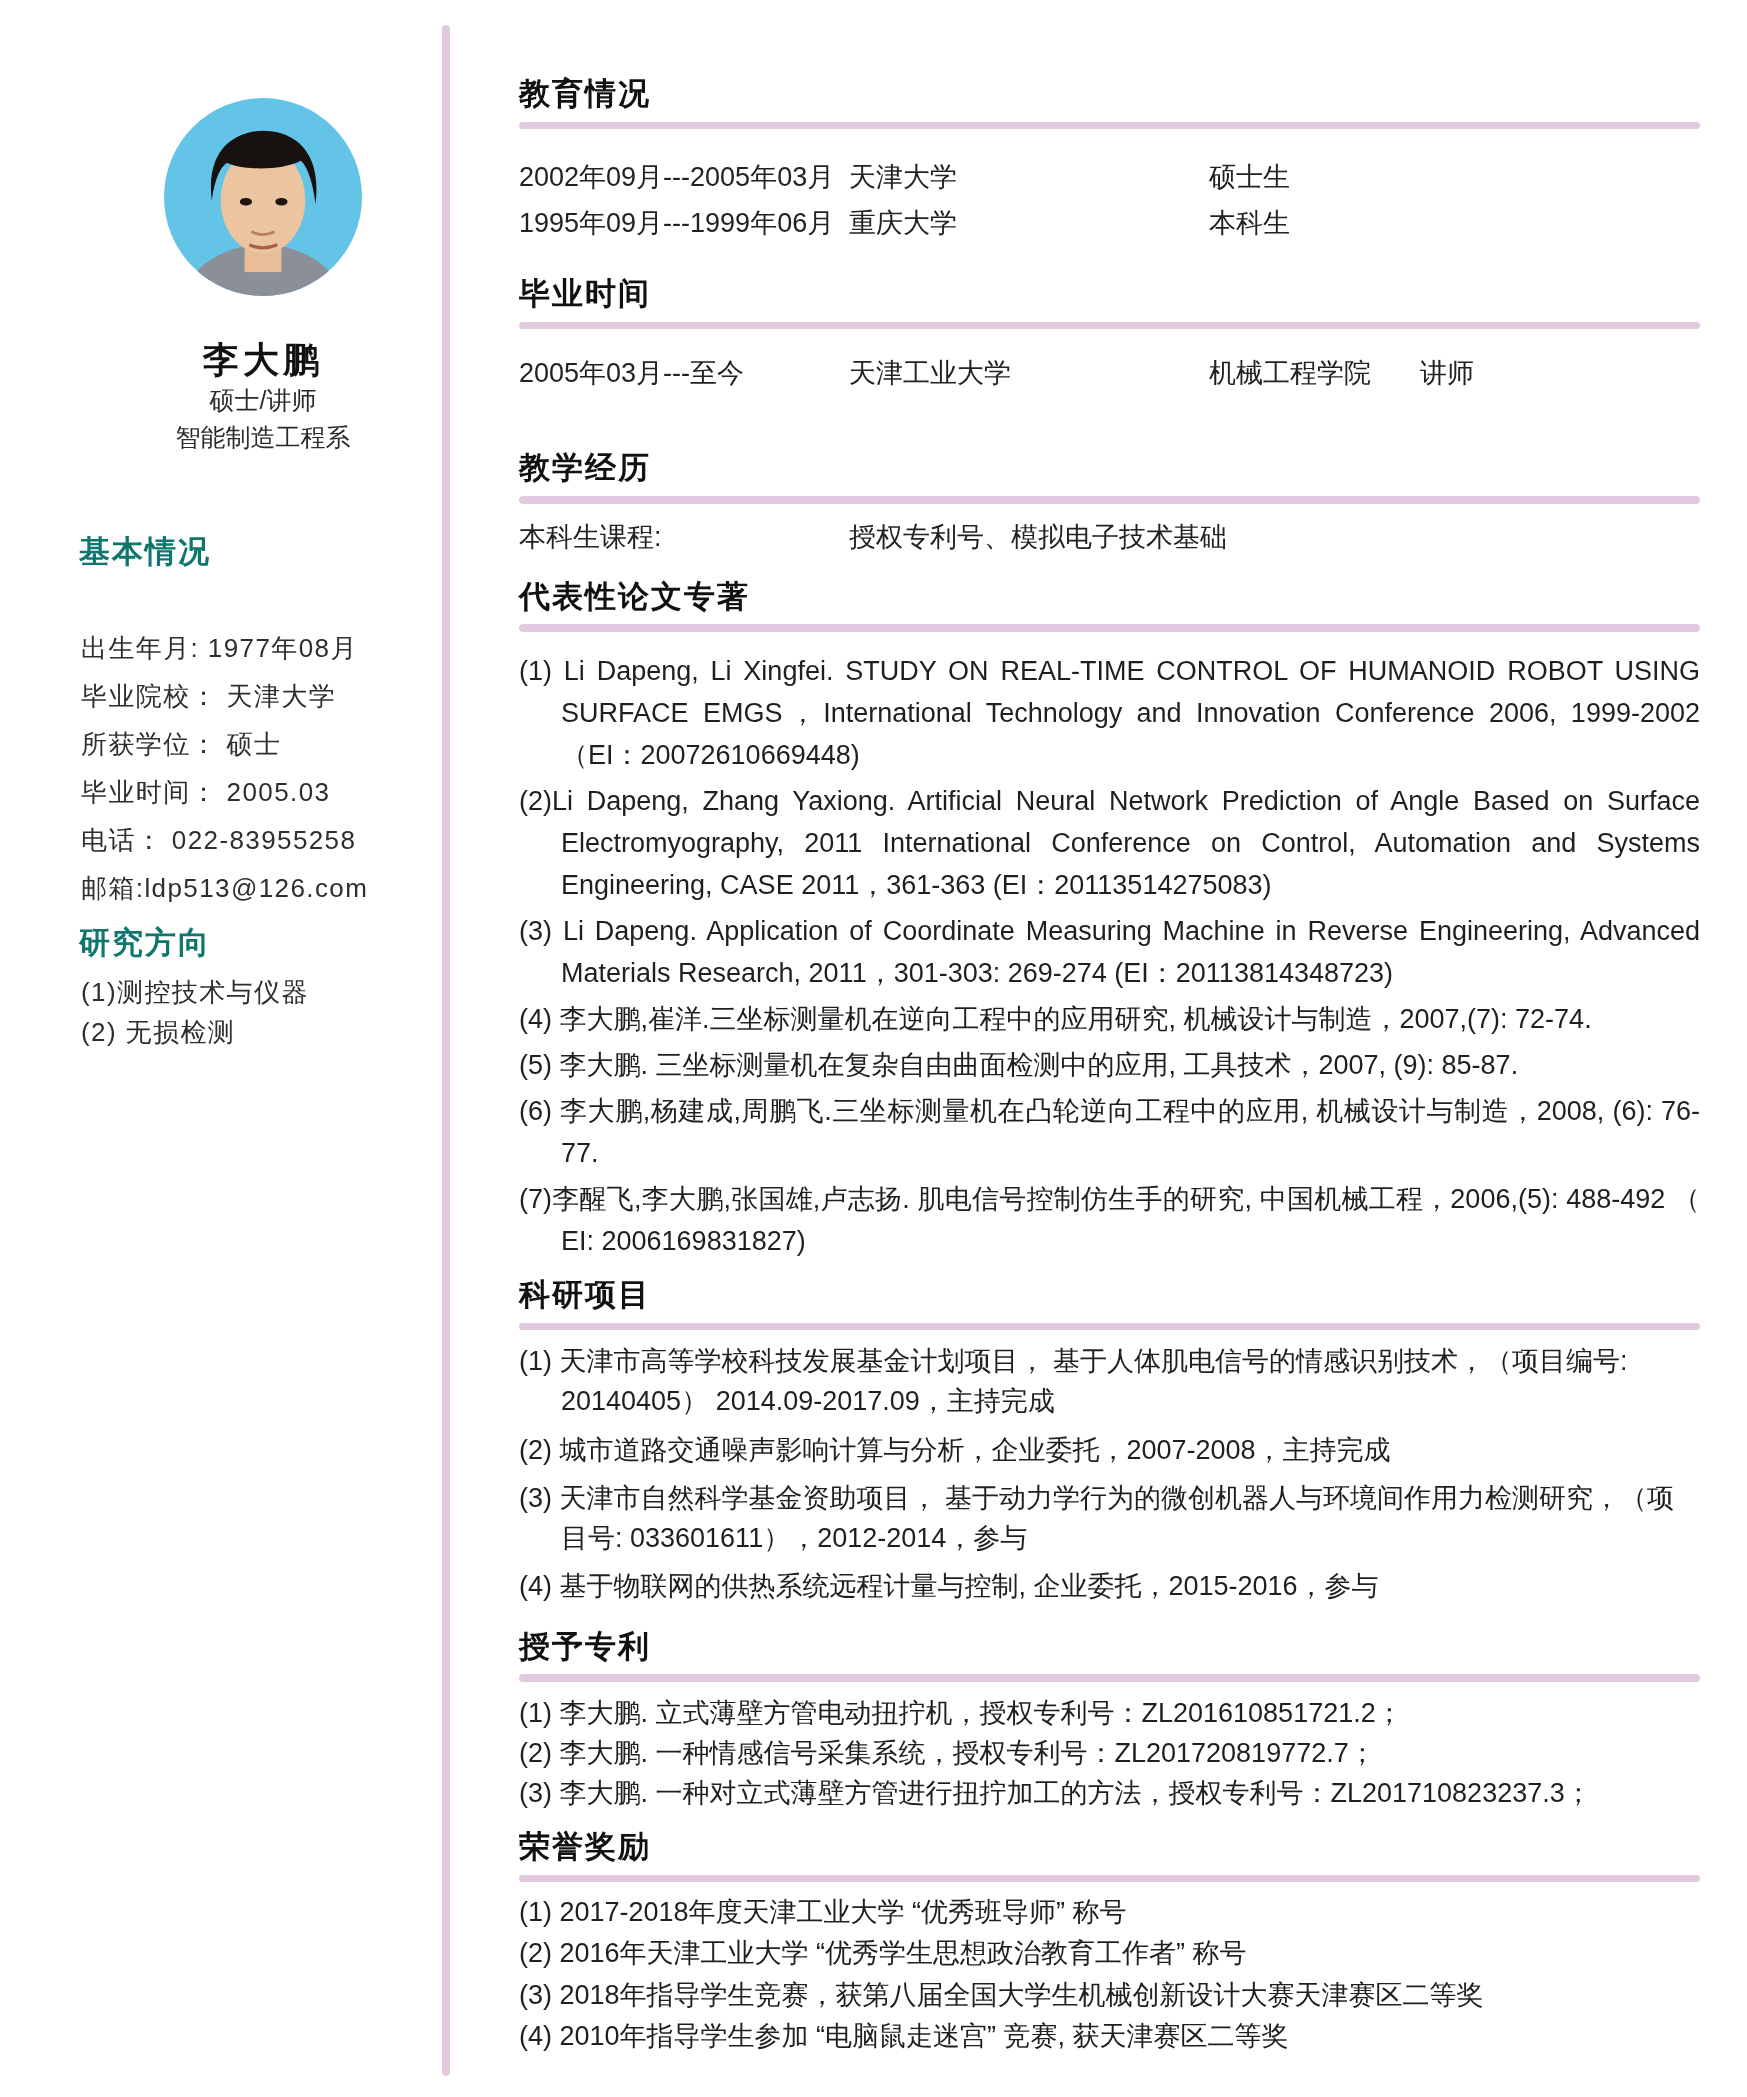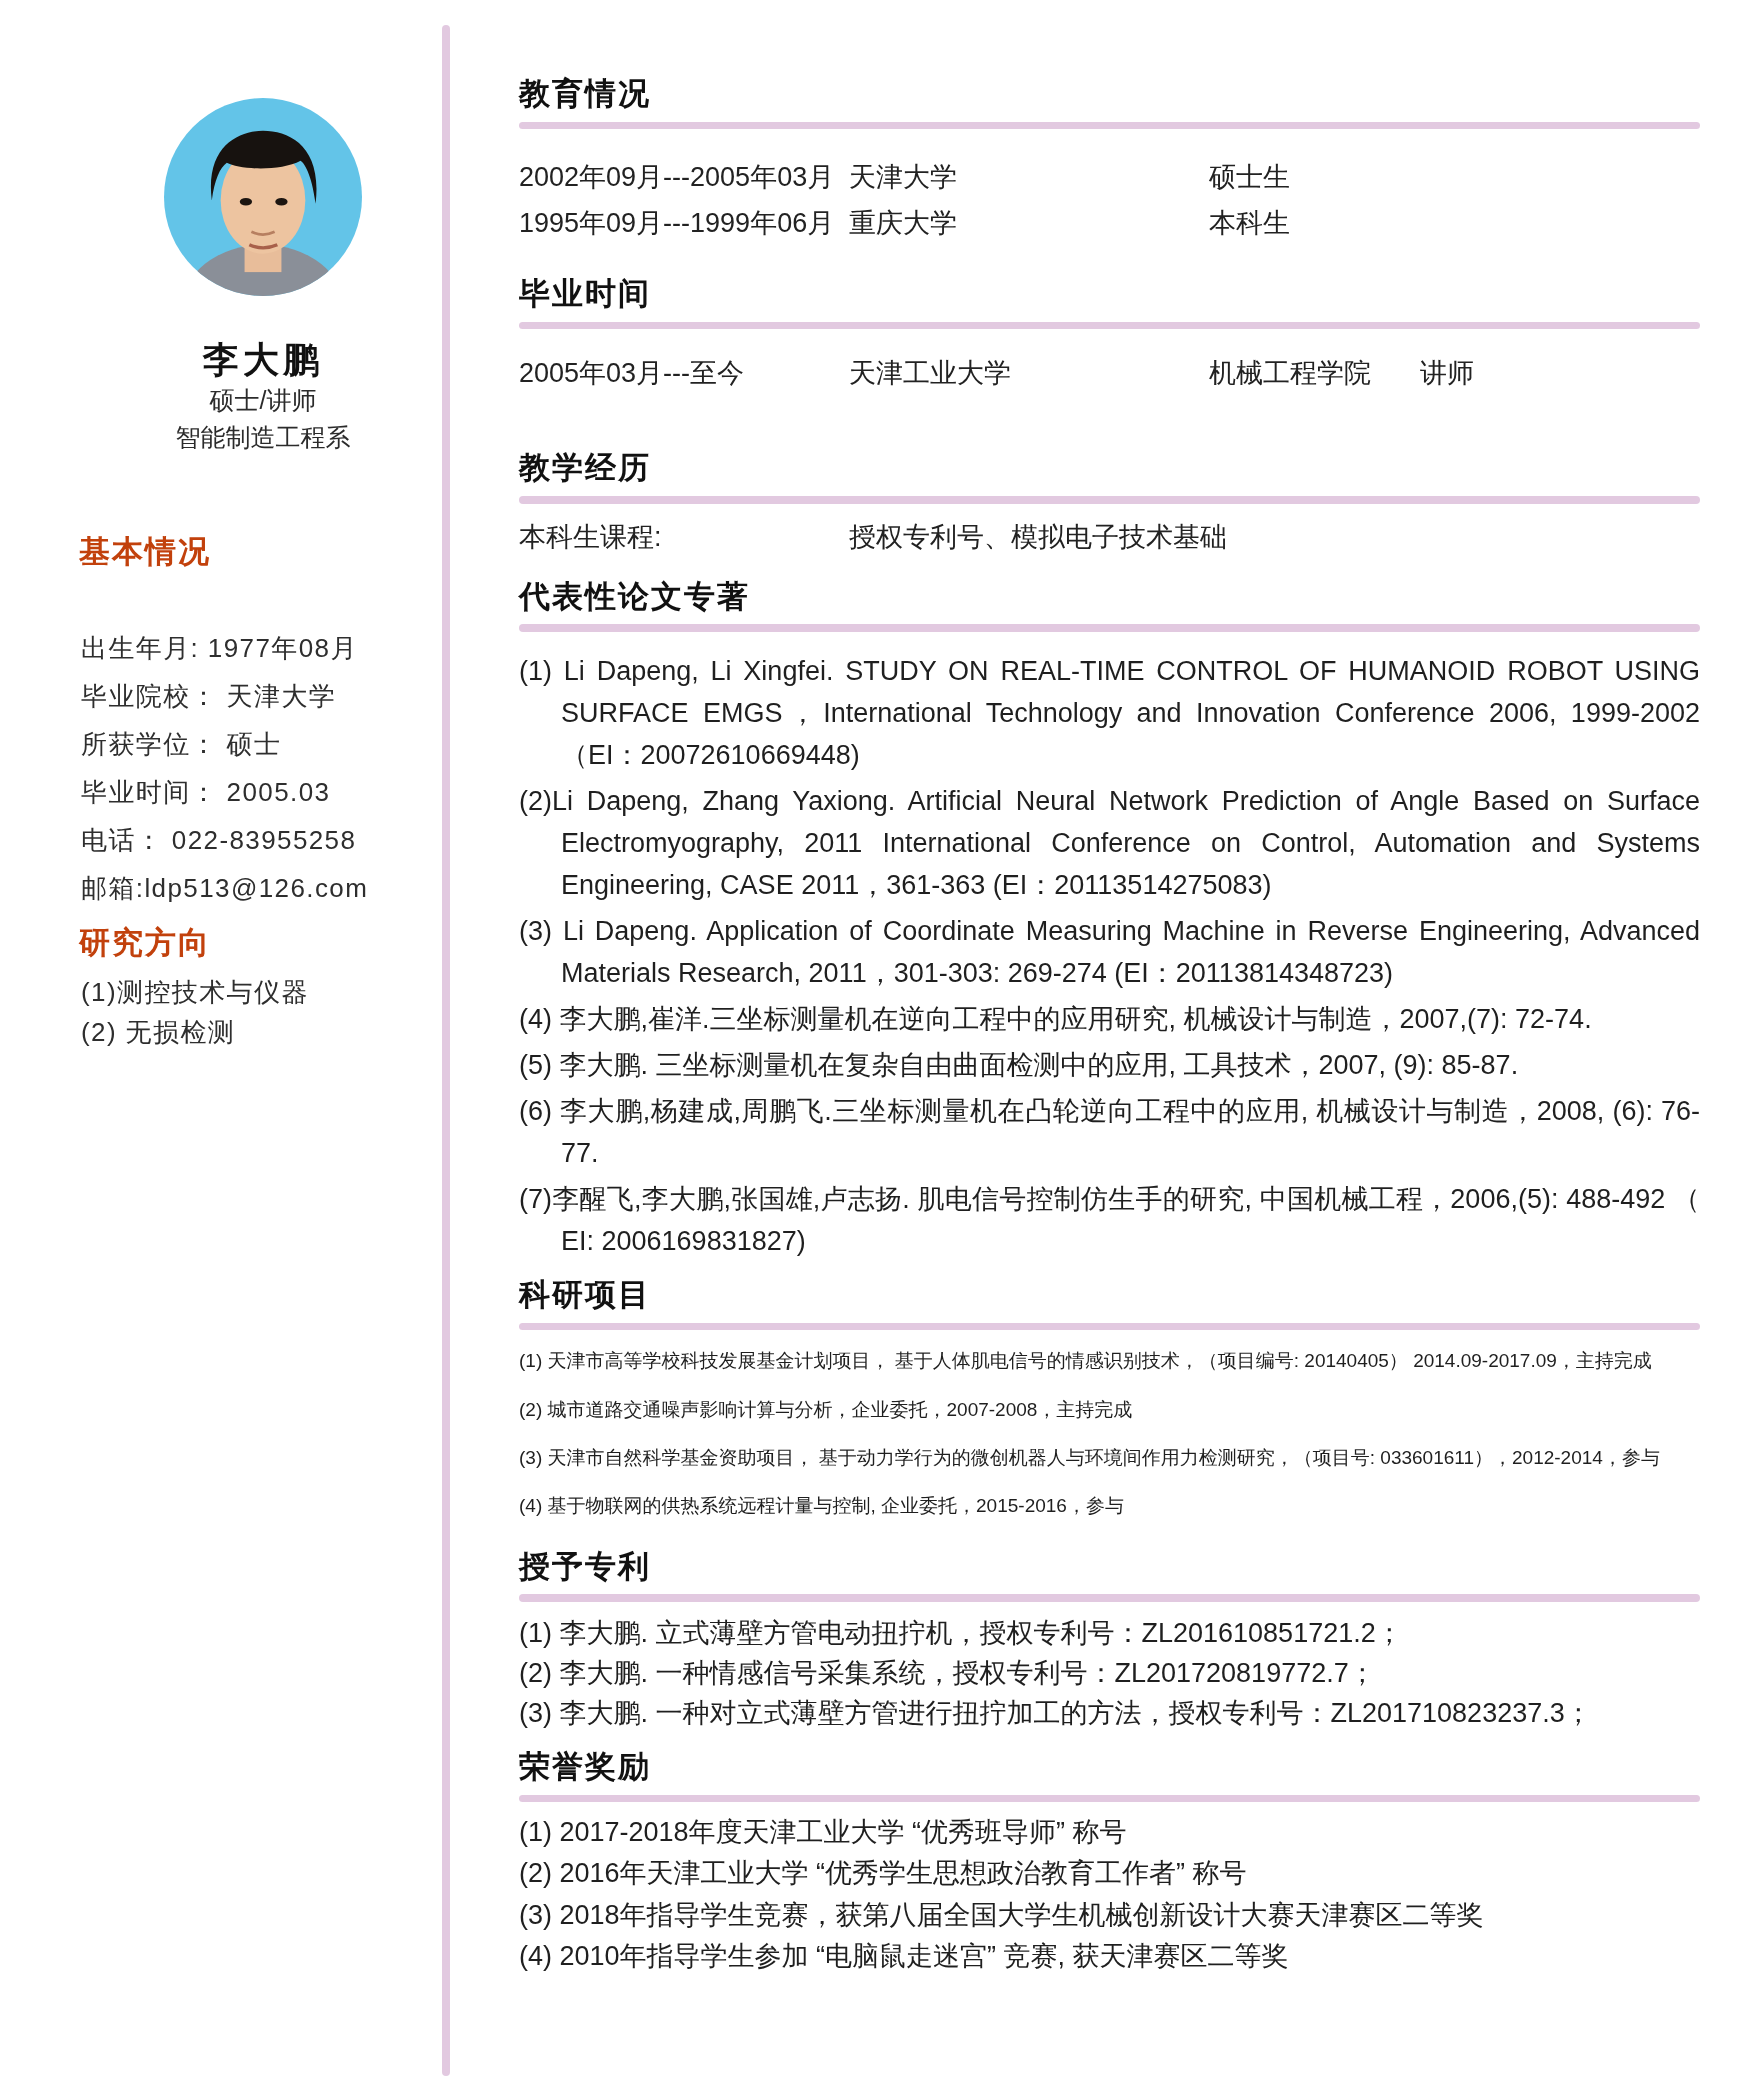--- a/index.html
+++ b/index.html
@@ -9,21 +9,21 @@
   
   .vline{position:absolute;left:442px;top:24.6px;width:7.5px;height:2051px;background:#e2c9e0;border-radius:4.1px;}
 
   
   .sidebar{position:absolute;left:0;top:0;width:390px;height:2097px;}
   .avatar-wrap{position:absolute;left:164px;top:98px;width:198px;height:198px;border-radius:50%;overflow:hidden;}
   .center-group{position:absolute;left:65px;width:396px;text-align:center;}
   .name{top:336px;font-size:36px;font-weight:700;letter-spacing:4.1px;color:#111;}
   .subtitle{top:384px;font-size:25px;color:#2b2b2b;}
   .dept{top:421px;font-size:25px;color:#2b2b2b;}
-  .side-h{position:absolute;left:79px;font-size:31px;font-weight:700;color:#c2410c;letter-spacing:2px;}
+  .side-h{position:absolute;left:79px;font-size:31px;font-weight:700;color:#0f766e;letter-spacing:2px;}
   .side-h.basic{top:531px;}
   .side-h.research{top:922px;}
   .info-list{position:absolute;left:81px;top:624px;width:355px;}
   .info-list p{margin:0;font-size:26px;line-height:48px;letter-spacing:1.4px;color:#2e2e2e;white-space:nowrap;}
   .research-list{position:absolute;left:81px;top:972px;width:355px;}
   .research-list p{margin:0;font-size:26px;line-height:40px;letter-spacing:1.4px;color:#2e2e2e;white-space:nowrap;}
 
   
   .main{position:absolute;left:519px;top:0;width:1181px;padding-top:76px;}
   .sec-h{font-size:31px;line-height:36px;font-weight:700;color:#111;letter-spacing:2px;margin:0;}
@@ -44,21 +44,21 @@
   .teach-row{margin-top:16.4px;}
 
   .sec-pub{margin-top:24.6px;}
   .pub-list{margin-top:18px;}
   .pub-list p{margin:0 0 4.1px 0;font-size:27px;line-height:42px;color:#1f1f1f;
               padding-left:42px;text-indent:-42px;text-align:justify;}
   .pub-list p:nth-child(-n+3){font-family:Liberation Sans, sans-serif;}
 
   .sec-proj{margin-top:15px;}
   .proj-list{margin-top:11px;}
-  .proj-list p{margin:0 0 8.2px 0;font-size:19px;line-height:40px;color:#1f1f1f;
+  .proj-list p{margin:0 0 8.2px 0;font-size:27px;line-height:40px;color:#1f1f1f;
                padding-left:42px;text-indent:-42px;}
 
   .sec-pat{margin-top:23px;}
   .pat-list{margin-top:11px;}
   .pat-list p{margin:0;font-size:27px;line-height:40px;color:#1f1f1f;white-space:nowrap;}
 
   .sec-hon{margin-top:16.4px;}
   .hon-list{margin-top:9.6px;}
   .hon-list p{margin:0 0 1.4px 0;font-size:27px;line-height:40px;color:#1f1f1f;white-space:nowrap;}
 </style>

